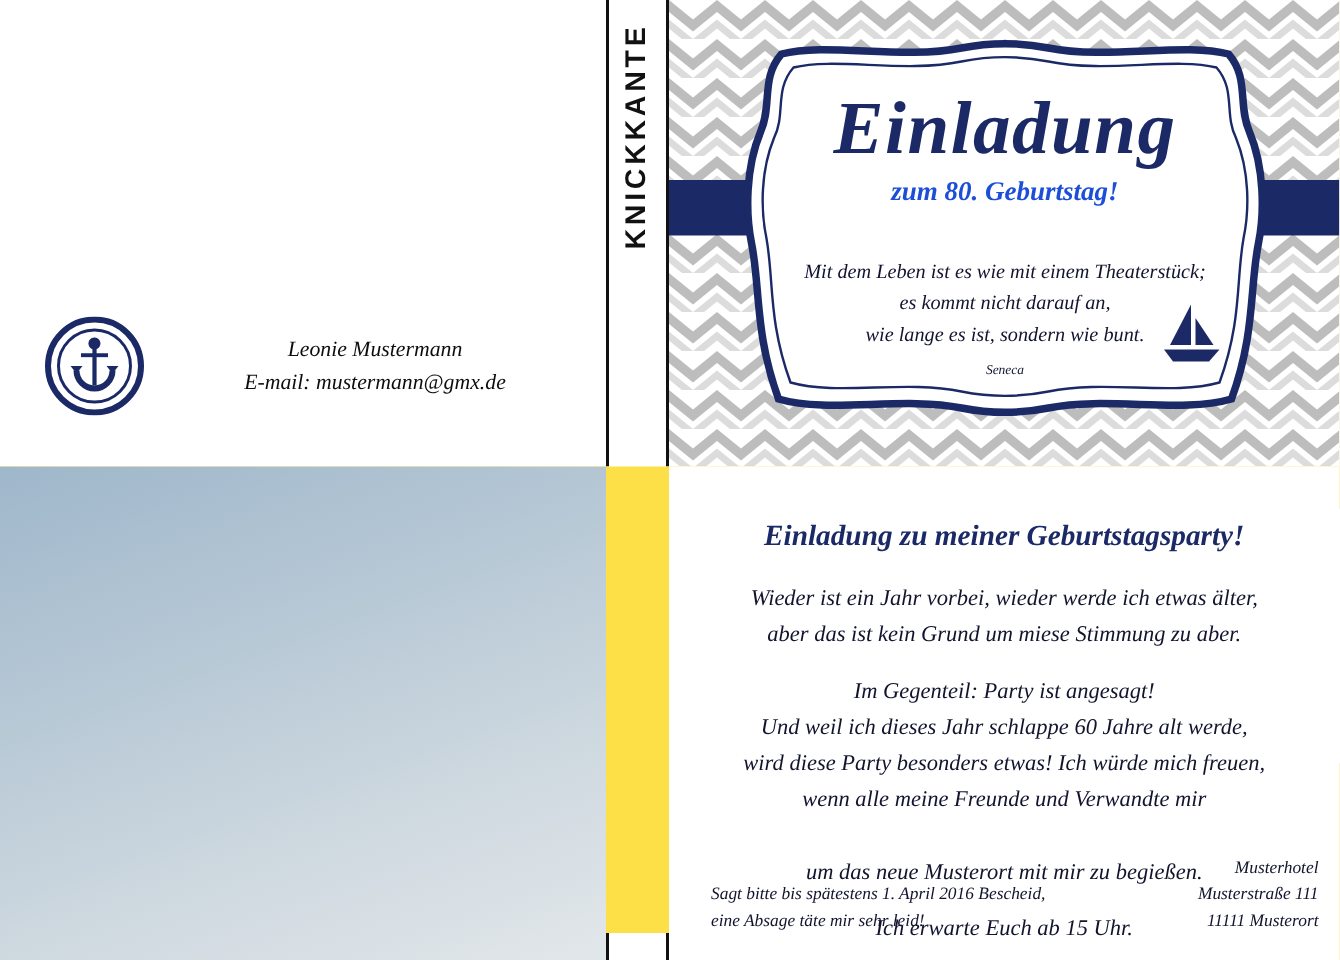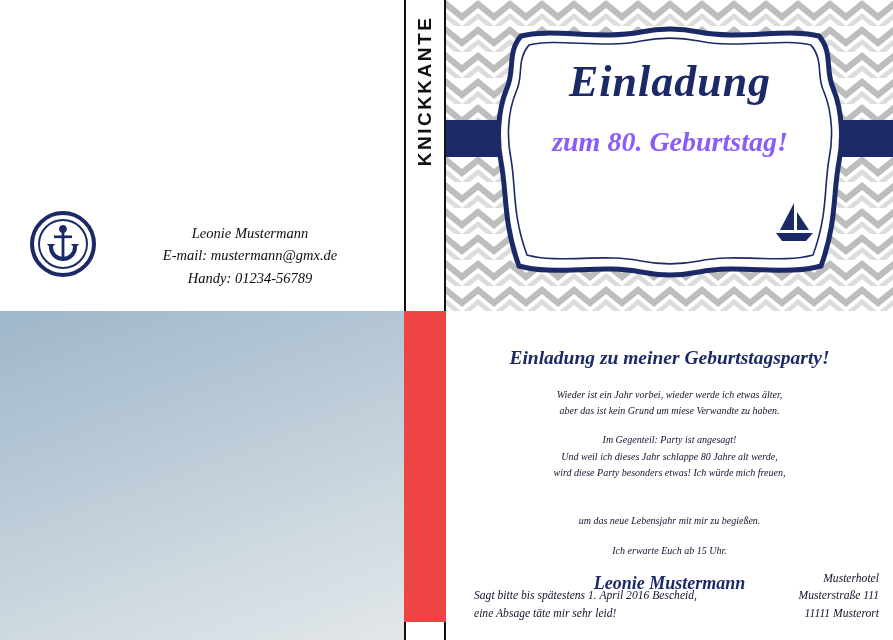--- a/index.html
+++ b/index.html
@@ -104,32 +104,32 @@
     position: absolute;
     left: 0; top: 0;
     width: 378px; height: 252px;
     text-align: center;
   }
   .einladung-title {
     margin-top: 34px;
     font-family: "Liberation Serif", serif;
     font-weight: bold;
     font-style: italic;
-    font-size: 44px;
+    font-size: 50px;
     color: #1b2a66;
     letter-spacing: 1px;
     line-height: 1;
   }
   .einladung-sub {
-    margin-top: 22px;
+    margin-top: 7px;
     font-family: "Liberation Serif", serif;
     font-weight: bold;
     font-style: italic;
-    font-size: 28px;
-    color: #8b5cf6;
+    font-size: 18px;
+    color: #1d4ed8;
   }
   .quote {
     margin-top: 33px;
     font-family: "Liberation Serif", serif;
     font-style: italic;
     font-size: 13.5px;
     line-height: 1.55;
     color: #12142e;
     padding: 0 36px;
   }
@@ -143,21 +143,21 @@
     position: absolute;
     right: 42px; bottom: 32px;
     width: 46px; height: 46px;
   }
 
   
   .bottom-half {
     position: absolute;
     left: 0; top: 311px;
     width: 893px; height: 329px;
-    background: #ef4444;
+    background: #fde047;
   }
   .photo-panel {
     position: absolute;
     left: 0; top: 0;
     width: 404px; height: 329px;
     overflow: hidden;
   }
   .photo-bg {
     position: absolute; inset: 0;
     background: linear-gradient(160deg,#9fb7cb 0%, #b8c9d6 38%, #cfd9e0 70%, #e2e7ea 100%);
@@ -181,21 +181,21 @@
     font-weight: bold;
     font-style: italic;
     font-size: 19.5px;
     color: #1b2a66;
   }
   .inner-body {
     margin-top: 18px;
     text-align: center;
     font-family: "Liberation Serif", serif;
     font-style: italic;
-    font-size: 10px;
+    font-size: 15px;
     line-height: 1.62;
     color: #12142e;
     padding: 0 36px;
   }
   .inner-body p { margin: 0 0 13px 0; }
   .inner-body p:last-child { margin-bottom: 0; text-align: center; }
   .signature {
     margin-top: 14px;
     text-align: center;
     font-family: "Liberation Serif", serif;
@@ -242,21 +242,20 @@
           <rect x="31.6" y="19" width="2.8" height="27" fill="#1b2a66"></rect>
           <rect x="24" y="24.5" width="18" height="2.6" fill="#1b2a66"></rect>
           <path d="M19 36 a14 14 0 0 0 28 0 l-4 0 a10 10 0 0 1 -20 0 z" fill="#1b2a66"></path>
           <path d="M17 33 l4 5 l4 -5 z" fill="#1b2a66"></path>
           <path d="M49 33 l-4 5 l-4 -5 z" fill="#1b2a66"></path>
         </svg>
       </div>
       <div class="contact-block">
         <div>Leonie Mustermann</div>
         <div>E-mail: mustermann@gmx.de</div>
-        <div>Handy: 01234-56789</div>
       </div>
     </div>
 
     <div class="knick-strip top">
       <div class="knick-text">KNICKKANTE</div>
     </div>
 
     <div class="front-top">
       <svg class="chevron-bg" viewBox="0 0 447 311" preserveAspectRatio="none">
         <defs>
@@ -296,20 +295,26 @@
                    C 198 239, 180 239, 160 235
                    C 122 227, 78 238, 46 229
                    C 31 188, 35 161, 30 133
                    C 26 114, 26 88, 35 66
                    C 43 50, 35 34, 48 19 Z" fill="none" stroke="#1b2a66" stroke-width="1.6"></path>
         </svg>
 
         <div class="plate-text">
           <div class="einladung-title">Einladung</div>
           <div class="einladung-sub">zum 80. Geburtstag!</div>
+          <div class="quote">
+            <div>Mit dem Leben ist es wie mit einem Theaterstück;</div>
+            <div>es kommt nicht darauf an,</div>
+            <div>wie lange es ist, sondern wie bunt.</div>
+            <div class="quote-author">Seneca</div>
+          </div>
         </div>
 
         <div class="boat">
           <svg viewBox="0 0 46 46" width="46" height="46" aria-hidden="true">
             <path d="M23 3 L23 30 L9 30 Z" fill="#1b2a66"></path>
             <path d="M26 12 L26 30 L38 30 Z" fill="#1b2a66"></path>
             <path d="M5 33 L42 33 L35 41 L11 41 Z" fill="#1b2a66"></path>
           </svg>
         </div>
       </div>
@@ -375,29 +380,29 @@
     <div class="knick-strip bottom">
       
     </div>
 
     <div class="inner-right">
       <div class="inner-title">Einladung zu meiner Geburtstagsparty!</div>
 
       <div class="inner-body">
         <p>
           <span>Wieder ist ein Jahr vorbei, wieder werde ich etwas älter,</span><br>
-          <span>aber das ist kein Grund um miese Verwandte zu haben.</span>
+          <span>aber das ist kein Grund um miese Stimmung zu aber.</span>
         </p>
         <p>
           <span>Im Gegenteil: Party ist angesagt!</span><br>
-          <span>Und weil ich dieses Jahr schlappe 80 Jahre alt werde,</span><br>
+          <span>Und weil ich dieses Jahr schlappe 60 Jahre alt werde,</span><br>
           <span>wird diese Party besonders etwas! Ich würde mich freuen,</span><br>
+          <span>wenn alle meine Freunde und Verwandte mir</span><br>
           <br>
-          <br>
-          <span>um das neue Lebensjahr mit mir zu begießen.</span>
+          <span>um das neue Musterort mit mir zu begießen.</span>
         </p>
         <p>Ich erwarte Euch ab 15 Uhr.</p>
       </div>
 
       <div class="signature">Leonie Mustermann</div>
 
       <div class="rsvp">
         <div>Sagt bitte bis spätestens 1. April 2016 Bescheid,</div>
         <div>eine Absage täte mir sehr leid!</div>
       </div>

